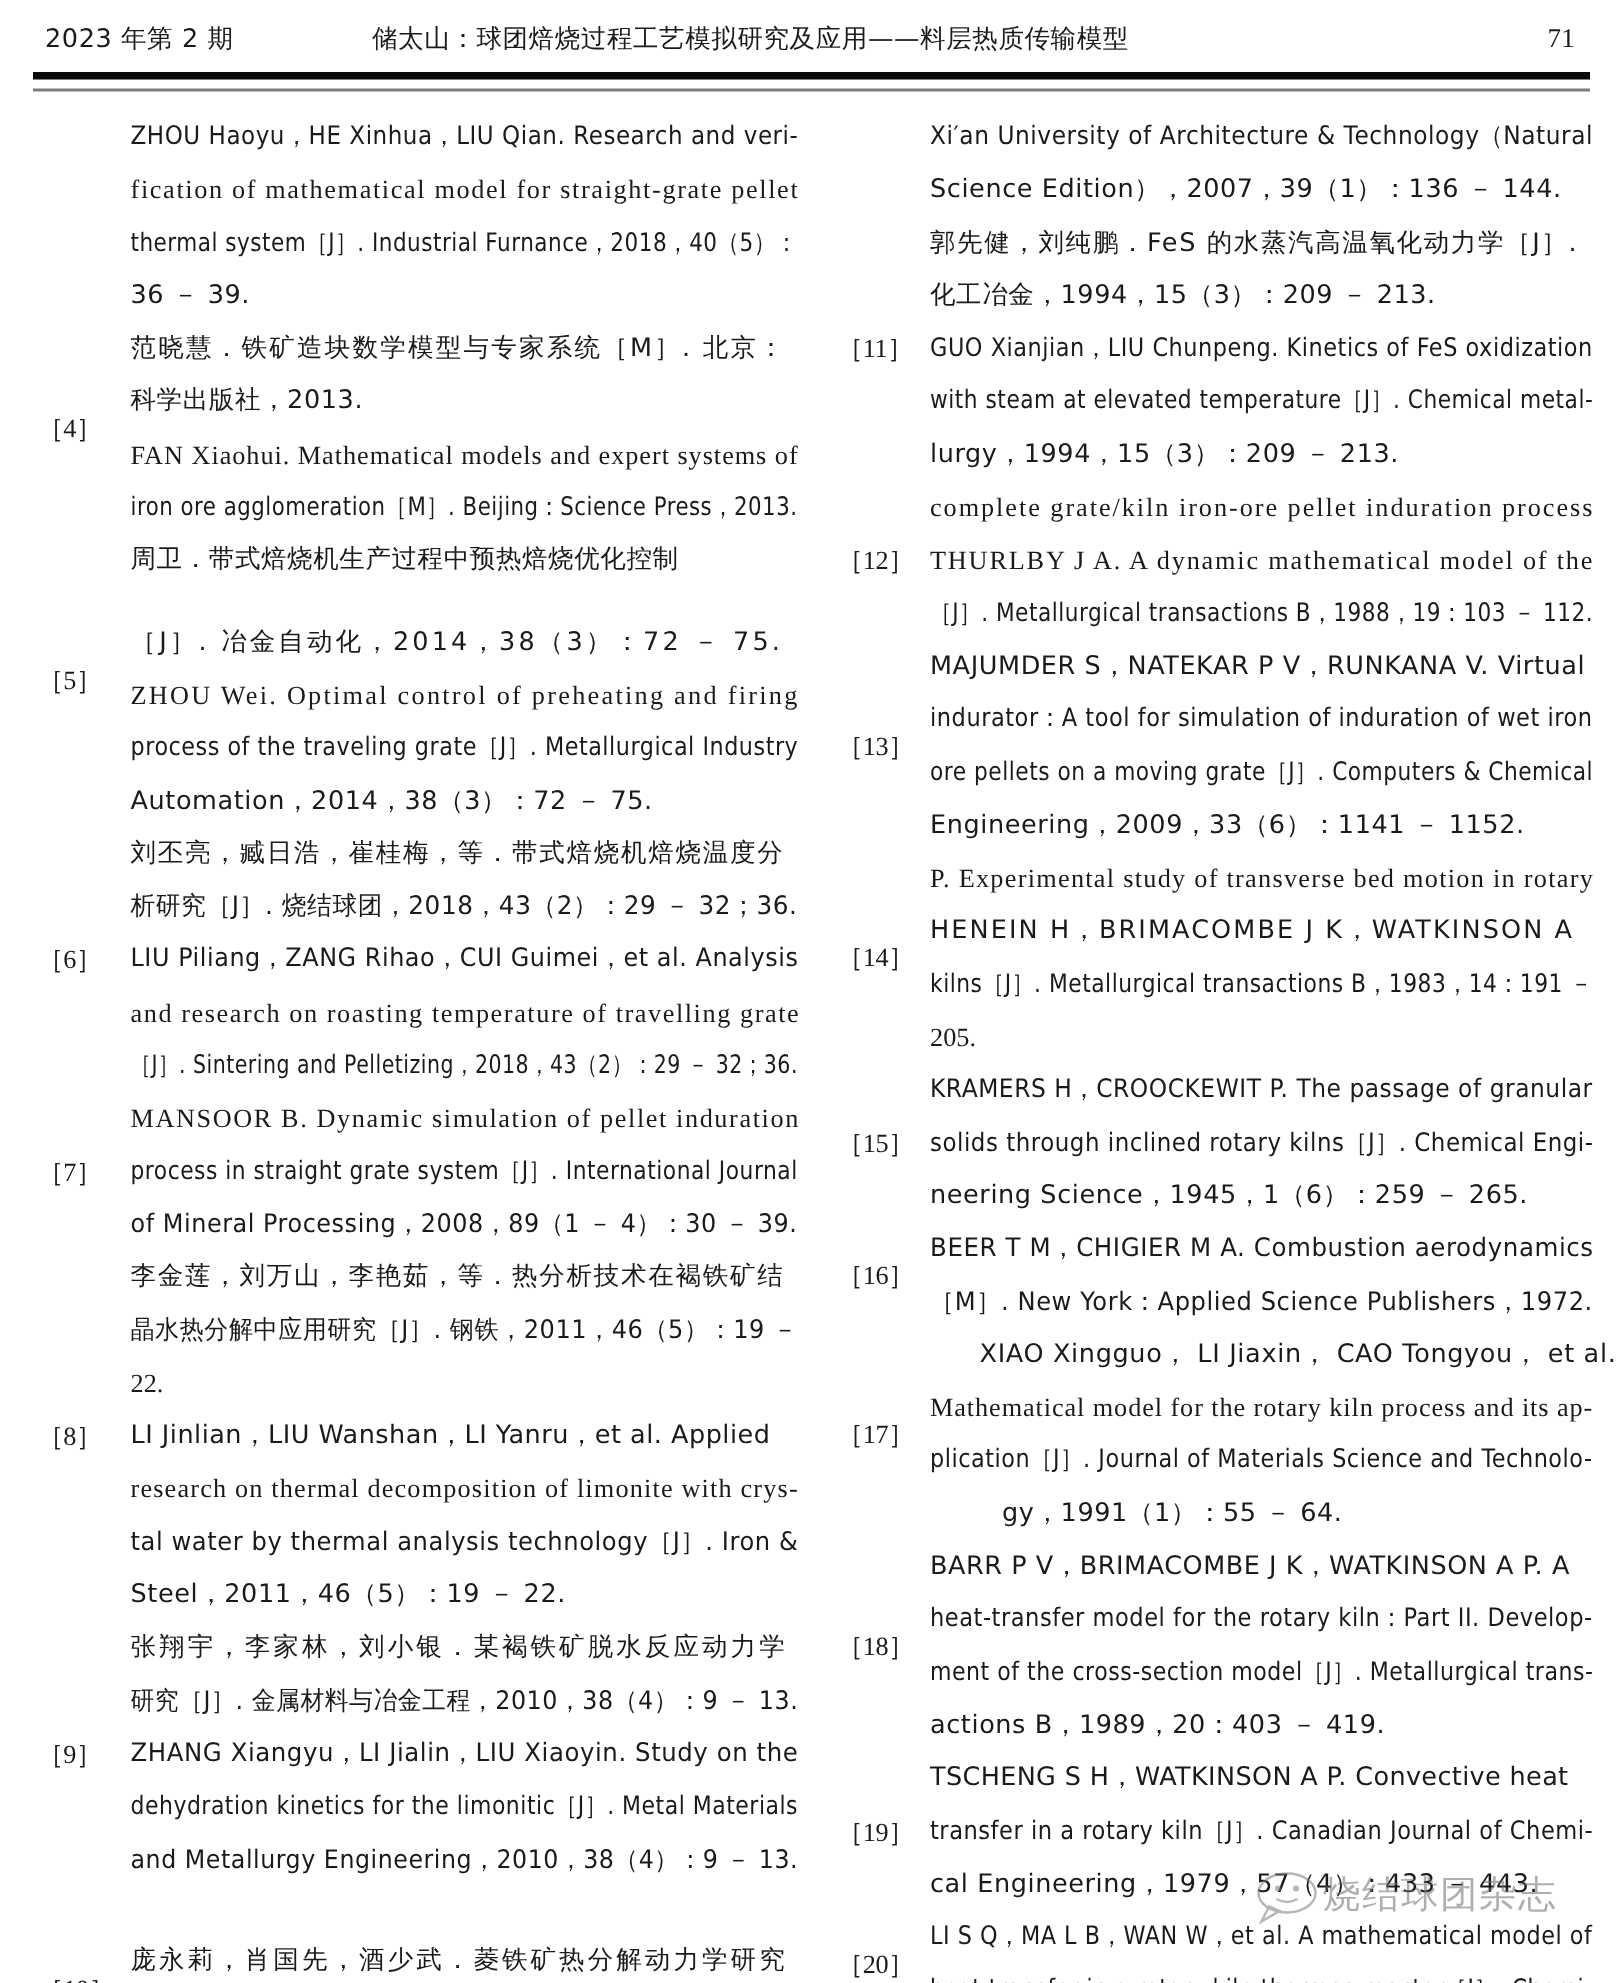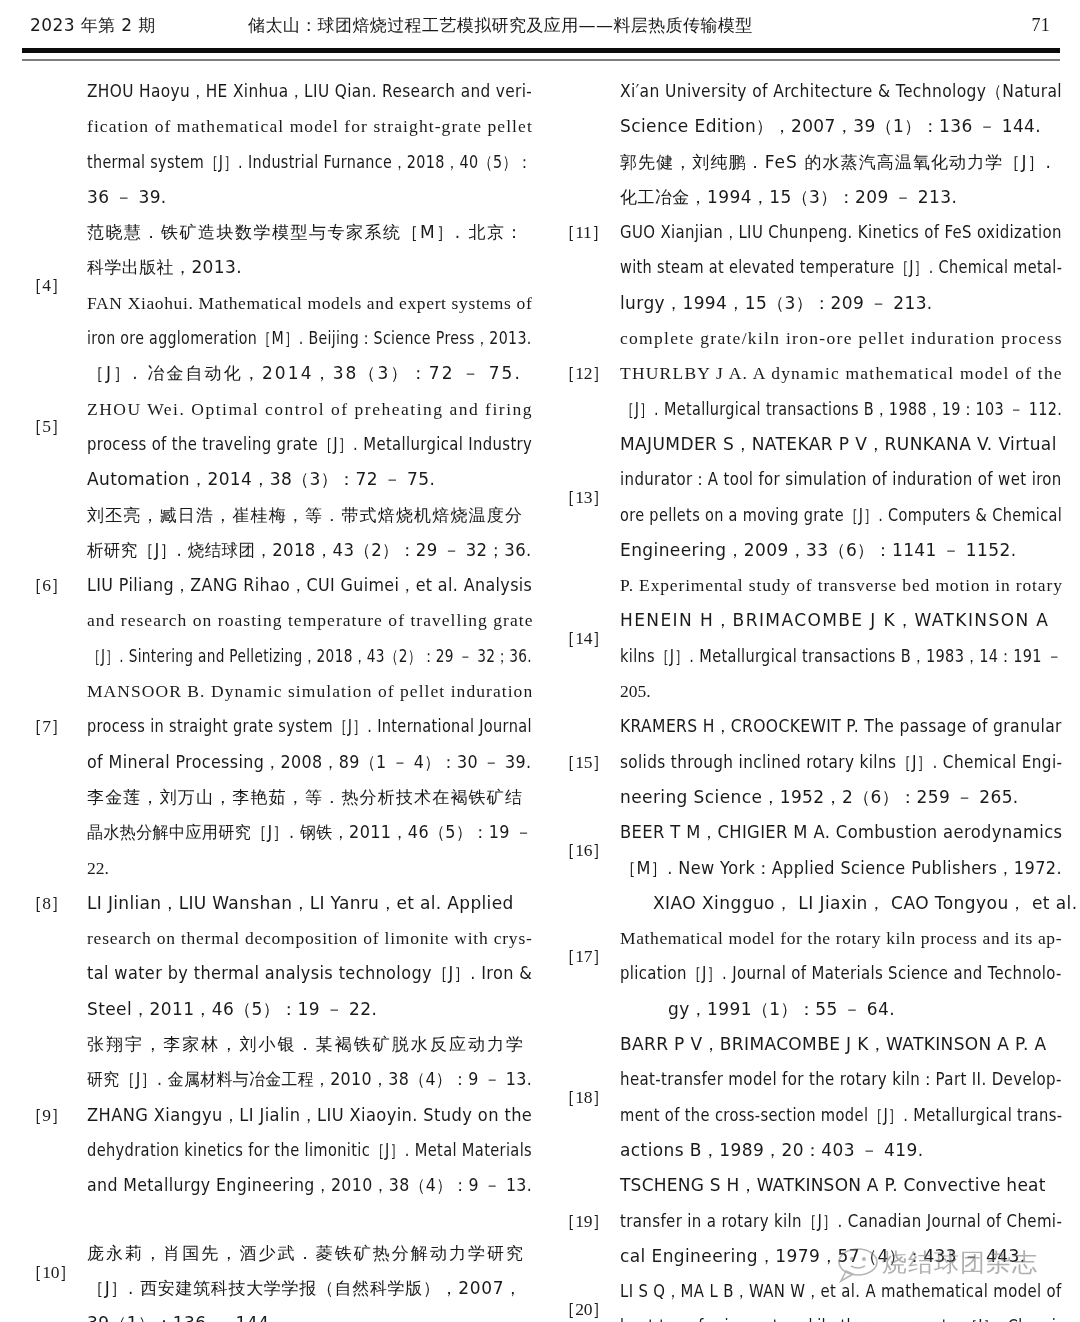--- a/index.html
+++ b/index.html
@@ -178,21 +178,22 @@
           <div class="ref-body">
             <div class="line cjk" style="display: block; letter-spacing: 1.5px;">范晓慧．铁矿造块数学模型与专家系统［M］. 北京：</div>
             <div class="line cjk" style="display: block;">科学出版社，2013.</div>
             <div class="line en" style="display: block; letter-spacing: 0.64px;">FAN Xiaohui. Mathematical models and expert systems of</div>
             <div class="line cjk" style="display: block; transform-origin: left center; transform: scaleX(0.8349);">iron ore agglomeration［M］. Beijing：Science Press，2013.</div>
           </div>
         </div>
         <div class="ref">
           <div class="ref-marker en">［5］</div>
           <div class="ref-body">
-            <div class="line cjk" style="display: block; letter-spacing: 2.1px;">［J］. 冶金自动化，2014，38（3）：72 － 75.</div>
+            <div class="line cjk" style="display: block;">周卫．带式焙烧机生产过程中预热焙烧优化控制</div>
+            <div class="line cjk" style="display: block; letter-spacing: 2.1px; margin-top: 19px;">［J］. 冶金自动化，2014，38（3）：72 － 75.</div>
             <div class="line en" style="display: block; letter-spacing: 1.51px;">ZHOU Wei. Optimal control of preheating and firing</div>
             <div class="line cjk" style="display: block; transform-origin: left center; transform: scaleX(0.8743);">process of the traveling grate［J］. Metallurgical Industry</div>
             <div class="line cjk" style="display: block;">Automation，2014，38（3）：72 － 75.</div>
           </div>
         </div>
         <div class="ref">
           <div class="ref-marker en">［6］</div>
           <div class="ref-body">
             <div class="line cjk" style="display: block; letter-spacing: 1.17px;">刘丕亮，臧日浩，崔桂梅，等．带式焙烧机焙烧温度分</div>
             <div class="line cjk" style="display: block; transform-origin: left center; transform: scaleX(0.9695);">析研究［J］. 烧结球团，2018，43（2）：29 － 32；36.</div>
@@ -282,21 +283,21 @@
             <div class="line cjk" style="display: block; letter-spacing: 1.41px;">HENEIN H，BRIMACOMBE J K，WATKINSON A</div>
             <div class="line cjk" style="display: block; transform-origin: left center; transform: scaleX(0.8549);">kilns［J］. Metallurgical transactions B，1983，14：191 －</div>
             <div class="line en" style="display: block;">205.</div>
           </div>
         </div>
         <div class="ref">
           <div class="ref-marker en">［15］</div>
           <div class="ref-body">
             <div class="line cjk" style="display: block; transform-origin: left center; transform: scaleX(0.9151);">KRAMERS H，CROOCKEWIT P. The passage of granular</div>
             <div class="line cjk" style="display: block; transform-origin: left center; transform: scaleX(0.8984);">solids through inclined rotary kilns［J］. Chemical Engi-</div>
-            <div class="line cjk" style="display: block;">neering Science，1952，2（6）：259 － 265.</div>
+            <div class="line cjk" style="display: block;">neering Science，1945，1（6）：259 － 265.</div>
           </div>
         </div>
         <div class="ref">
           <div class="ref-marker en">［16］</div>
           <div class="ref-body">
             <div class="line cjk" style="display: block; transform-origin: left center; transform: scaleX(0.9609);">BEER T M，CHIGIER M A. Combustion aerodynamics</div>
             <div class="line cjk" style="display: block; transform-origin: left center; transform: scaleX(0.9485);">［M］. New York：Applied Science Publishers，1972.</div>
           </div>
         </div>
         <div class="ref">

